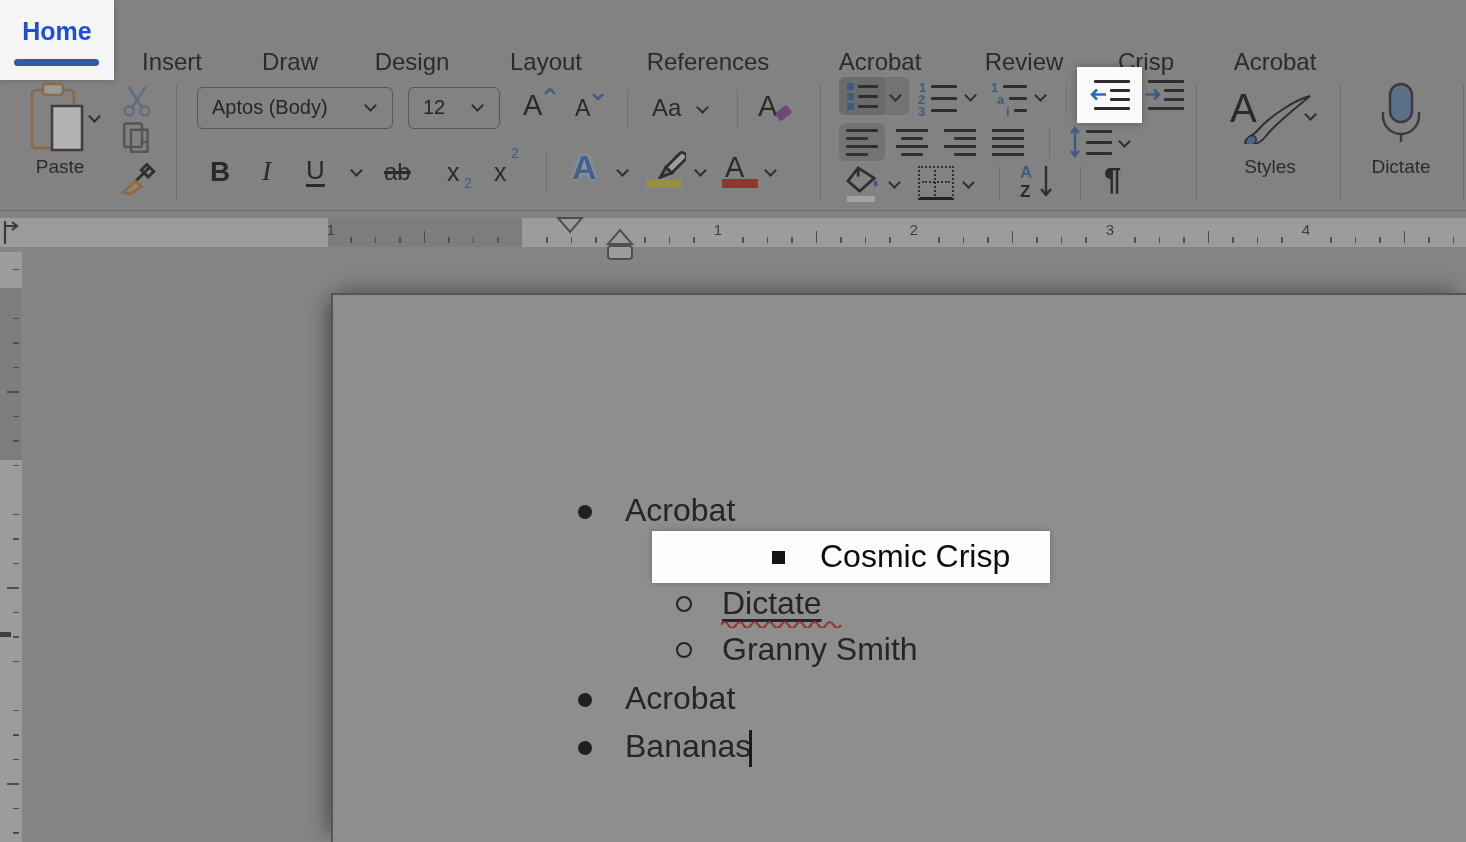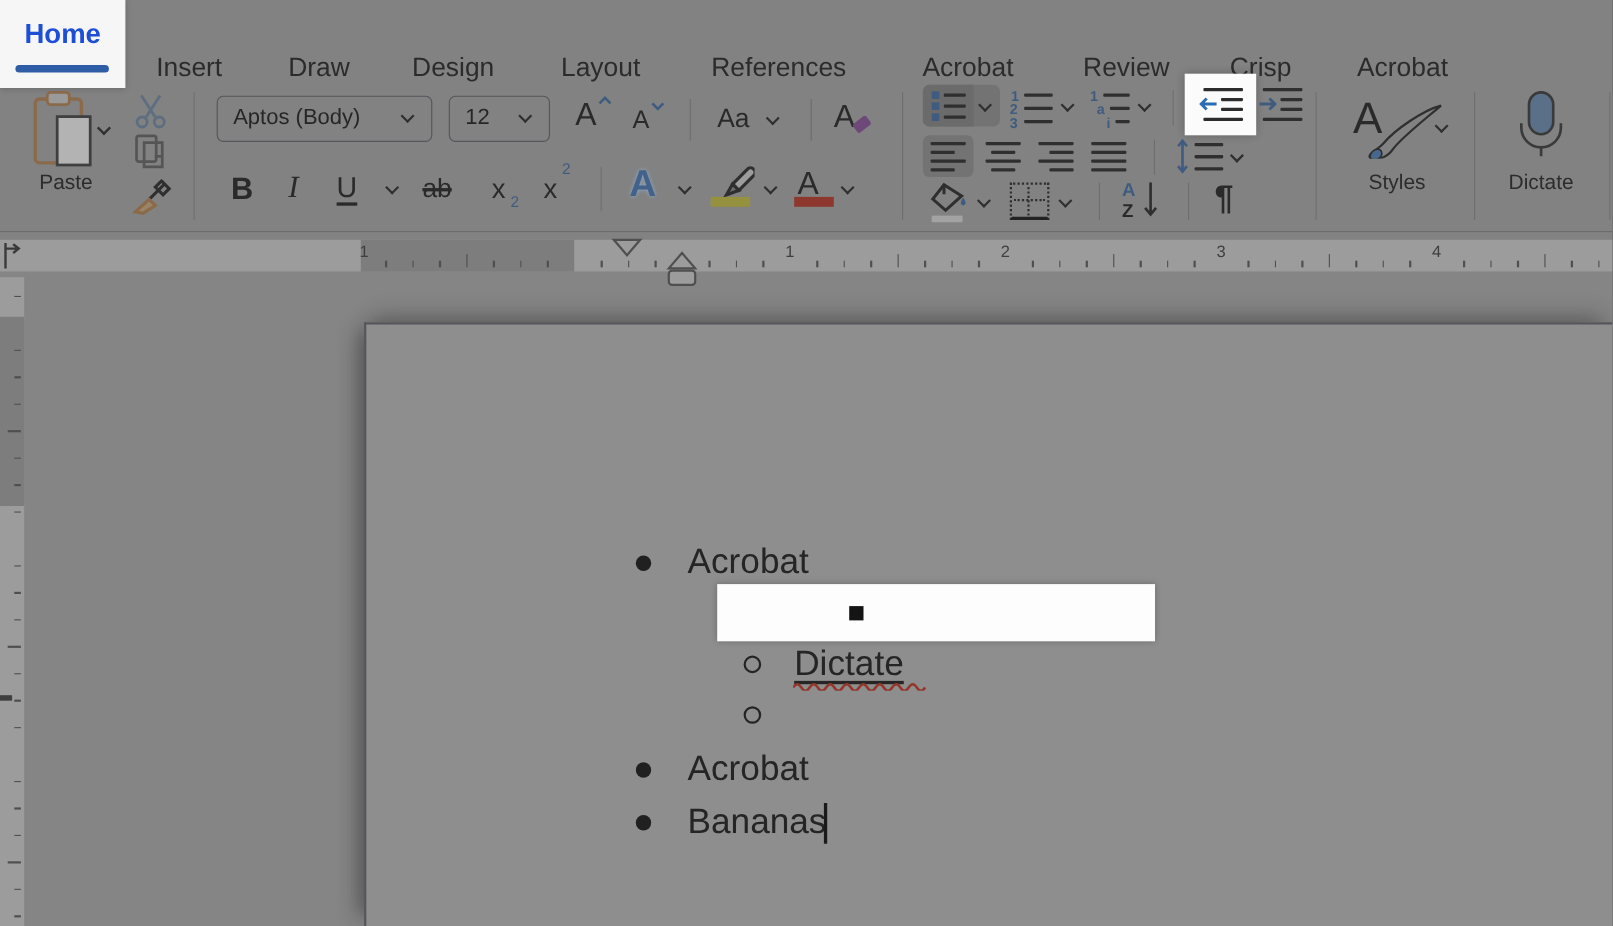--- a/index.html
+++ b/index.html
@@ -375,28 +375,30 @@
   </svg>
 
   <div class="canvas">
     <div class="page"></div>
 
     <span class="bullet-disc" style="left:578px;top:258px"></span>
     <span class="li-text" style="left:625px;top:245px">Acrobat</span>
 
     <div class="hl-line" style="top:284px"></div>
     <span class="bullet-sq" style="left:772px;top:304px"></span>
+    <span class="li-text" style="left:820px;top:291px;color:#0d0d0d">Cosmic Crisp</span>
 
     <span class="bullet-circ" style="left:676px;top:349px"></span>
     <span class="li-text u-line" style="left:722px;top:338px">Dictate</span>
     <svg class="abs" style="left:721px;top:372px" width="121" height="9" viewBox="0 0 121 9">
       <path d="M0 6 Q3.8 0 7.5 6 T15 6 T22.5 6 T30 6 T37.5 6 T45 6 T52.5 6 T60 6 T67.5 6 T75 6 T82.5 6 T90 6 T97.5 6 T105 6 T112.5 6 T120 6" fill="none" stroke="#93362c" stroke-width="2.2"></path>
     </svg>
 
     <span class="bullet-circ" style="left:676px;top:395px"></span>
+    <span class="li-text" style="left:722px;top:384px">Granny Smith</span>
 
     <span class="bullet-disc" style="left:578px;top:446px"></span>
     <span class="li-text" style="left:625px;top:433px">Acrobat</span>
 
     <span class="bullet-disc" style="left:578px;top:494px"></span>
     <span class="li-text" style="left:625px;top:481px">Bananas</span>
     <span class="caret" style="left:749px;top:483px"></span>
   </div>
 
   <div class="vruler">

